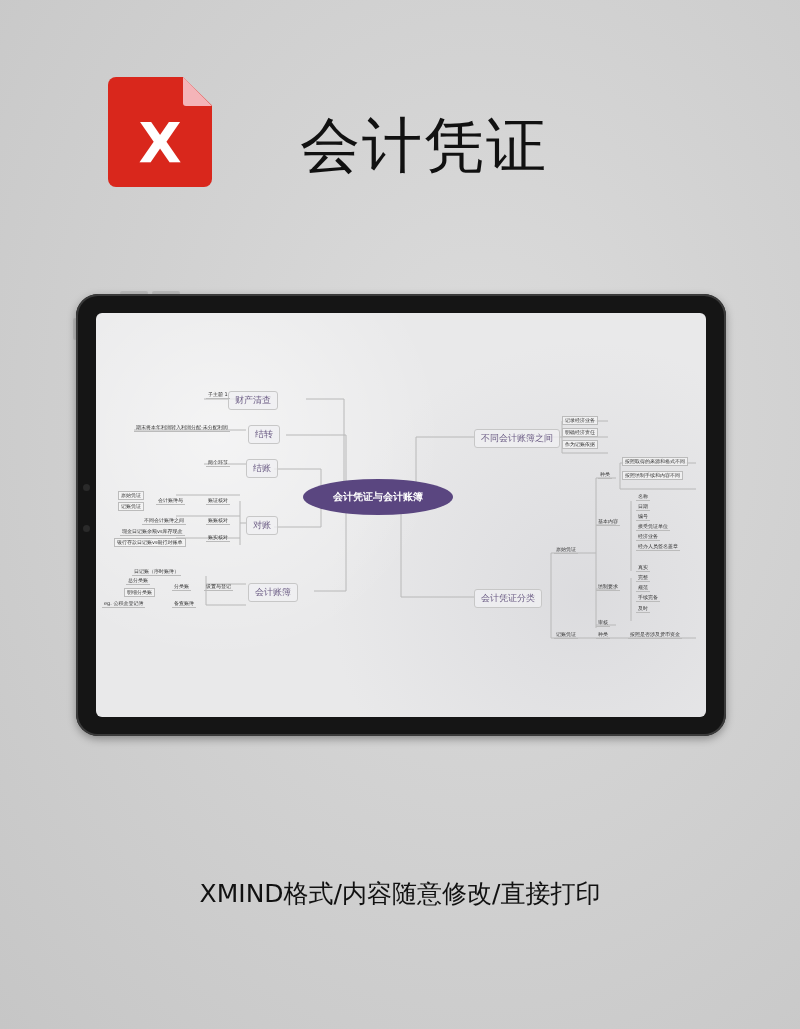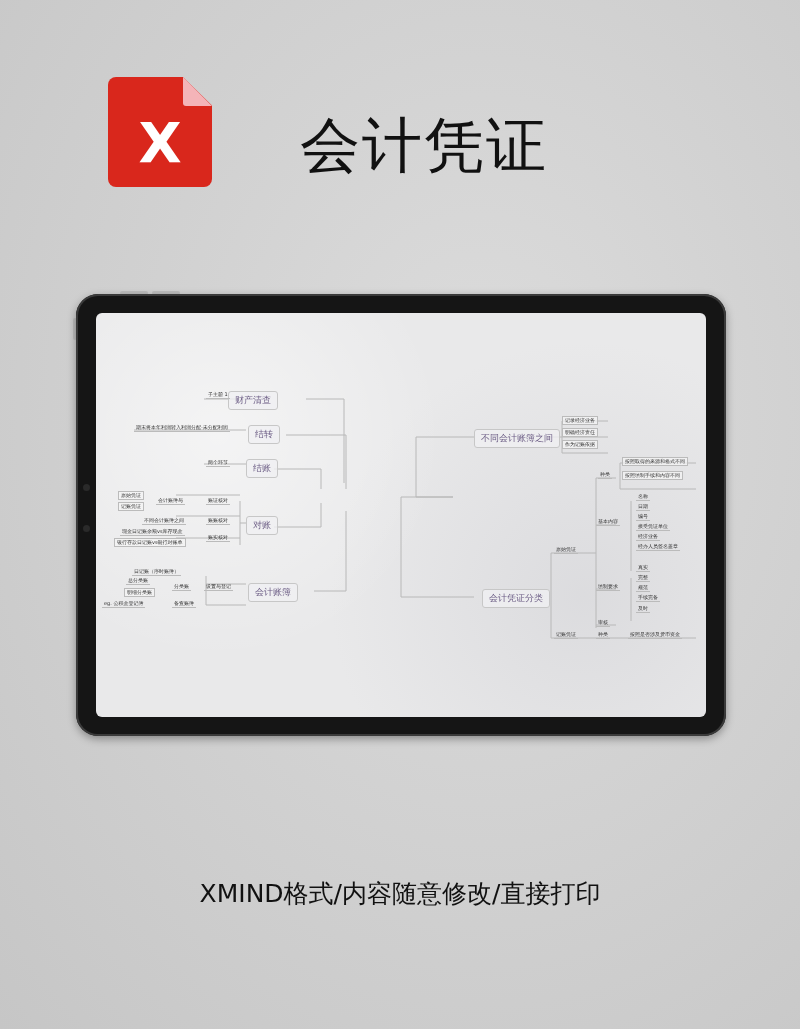--- a/index.html
+++ b/index.html
@@ -114,20 +114,21 @@
       <path d="M500,312 H520"></path>
       <path d="M524,150 V176"></path>
       <path d="M524,150 H600"></path>
       <path d="M524,176 H600"></path>
       <path d="M535,188 V258"></path>
       <path d="M535,265 V308"></path>
       <path d="M455,325 H600"></path>
     </g>
   </svg>
 
+  <div class="central">会计凭证与会计账簿</div>
 
   <div class="node" style="left:132px;top:78px;">财产清查</div>
   <div class="leaf" style="left:110px;top:78px;">子主题 1</div>
 
   <div class="node" style="left:152px;top:112px;">结转</div>
   <div class="leaf" style="left:38px;top:111px;">期末将本年利润转入利润分配-未分配利润</div>
 
   <div class="node" style="left:150px;top:146px;">结账</div>
   <div class="leaf" style="left:110px;top:146px;">两个环节</div>
 
@@ -149,21 +150,21 @@
   <div class="leaf" style="left:30px;top:264px;">总分类账</div>
   <div class="leaf box" style="left:28px;top:275px;">明细分类账</div>
   <div class="leaf" style="left:76px;top:287px;">备查账簿</div>
   <div class="leaf" style="left:6px;top:287px;">eg. 公积金登记簿</div>
 
   <div class="node" style="left:378px;top:116px;">不同会计账簿之间</div>
   <div class="leaf box" style="left:466px;top:103px;">记录经济业务</div>
   <div class="leaf box" style="left:466px;top:115px;">明确经济责任</div>
   <div class="leaf box" style="left:466px;top:127px;">作为记账依据</div>
 
-  <div class="node" style="left:378px;top:276px;margin-left:8px;">会计凭证分类</div>
+  <div class="node" style="left:378px;top:276px;">会计凭证分类</div>
   <div class="leaf" style="left:458px;top:233px;">原始凭证</div>
   <div class="leaf" style="left:502px;top:158px;">种类</div>
   <div class="leaf box" style="left:526px;top:144px;">按照取得的来源和格式不同</div>
   <div class="leaf box" style="left:526px;top:158px;">按照填制手续和内容不同</div>
 
   <div class="leaf" style="left:500px;top:205px;">基本内容</div>
   <div class="leaf" style="left:540px;top:180px;">名称</div>
   <div class="leaf" style="left:540px;top:190px;">日期</div>
   <div class="leaf" style="left:540px;top:200px;">编号</div>
   <div class="leaf" style="left:540px;top:210px;">接受凭证单位</div>

